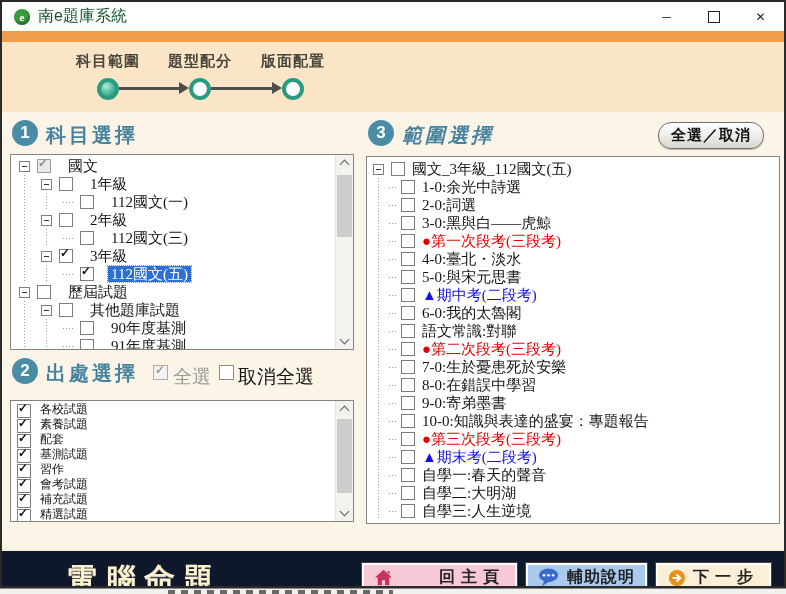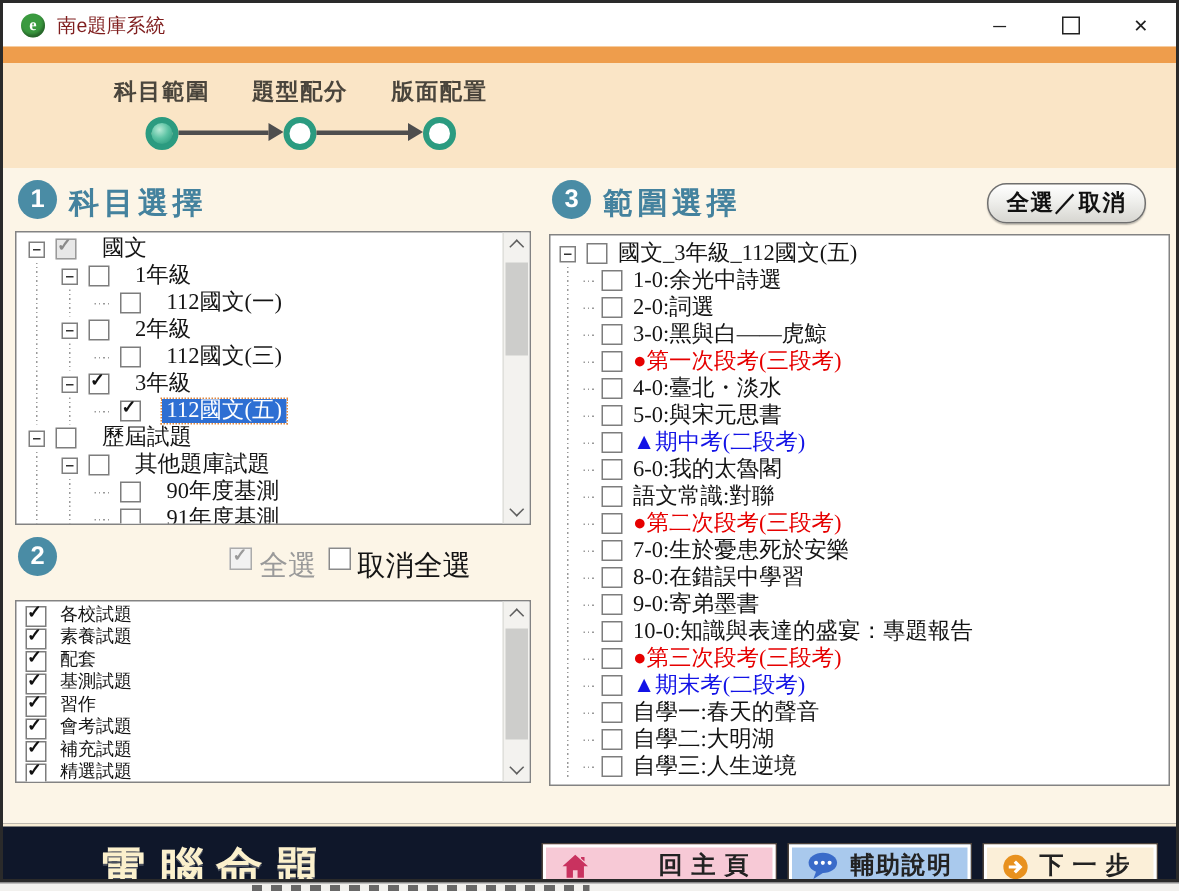--- a/index.html
+++ b/index.html
@@ -3,21 +3,21 @@
 <meta charset="utf-8">
 <style>
   html,body{margin:0;padding:0;background:#fff;font-family:"Liberation Sans",sans-serif;}
   .screen{position:relative;width:786px;height:594px;overflow:hidden;background:#fff;}
   .win{position:absolute;left:0;top:0;width:786px;height:588px;border:2px solid #2a2a2a;box-sizing:border-box;background:#FCF5E7;overflow:hidden;}
 
   
   .titlebar{position:absolute;left:0;top:0;width:100%;height:29px;background:#fff;display:flex;align-items:center;}
   .appicon{width:16px;height:16px;border-radius:50%;background:#3A9A3F;color:#fff;font:bold 11px "Liberation Serif",serif;
            display:flex;align-items:center;justify-content:center;margin:0 8px 0 12px;box-shadow:inset -1px -2px 2px rgba(0,0,0,.35);}
-  .wtitle{font-size:13px;color:#7f1d1d;}
+  .wtitle{font-size:16px;color:#14532d;}
   .wctrls{position:absolute;right:0;top:0;height:29px;display:flex;}
   .wctrl{width:47px;height:29px;display:flex;align-items:center;justify-content:center;color:#222;font-size:12px;cursor:default;}
   .maxbox{width:10px;height:10px;border:1.3px solid #222;}
 
   
   .topstripe{position:absolute;left:0;top:29px;width:100%;height:11px;background:#EE9D4C;}
   .header{position:absolute;left:0;top:40px;width:100%;height:70px;background:#FAE5C6;}
   .wlabel{position:absolute;top:50px;width:90px;text-align:center;font-size:15px;font-weight:bold;color:#4a453c;letter-spacing:1px;}
   .wlabel.w0{left:61px}.wlabel.w1{left:153px}.wlabel.w2{left:246px}
   .wdot{position:absolute;top:76px;width:14px;height:14px;border:4px solid #2B9B80;border-radius:50%;background:#fff;}
@@ -156,20 +156,21 @@
           <div class="trow"><span class="vg"></span><span class="vg"></span><span class="lc"></span><span class="cb "></span><span class="lb">91年度基測</span></div>
         </div>
       <div class="sbar">
         <div class="sarr up"></div>
         <div class="sthumb th1"></div>
         <div class="sarr down"></div>
       </div>
     </div>
 
     <div class="numcirc" style="left:10px;top:356px;">2</div>
+    <div class="sectitle" style="left:44px;top:358px;">出處選擇</div>
     <div class="hcb disabled" style="left:151px;top:363px;"></div>
     <div class="hcblabel gray" style="left:171px;top:362px;">全選</div>
     <div class="hcb" style="left:217px;top:363px;"></div>
     <div class="hcblabel" style="left:236px;top:362px;">取消全選</div>
     <div class="box" id="srcbox">
       <div>
           <div class="srow"><span class="cb on"></span><span class="lb">各校試題</span></div>
           <div class="srow"><span class="cb on"></span><span class="lb">素養試題</span></div>
           <div class="srow"><span class="cb on"></span><span class="lb">配套</span></div>
           <div class="srow"><span class="cb on"></span><span class="lb">基測試題</span></div>
@@ -179,21 +180,21 @@
           <div class="srow"><span class="cb on"></span><span class="lb">精選試題</span></div>
         </div>
       <div class="sbar">
         <div class="sarr up"></div>
         <div class="sthumb th2"></div>
         <div class="sarr down"></div>
       </div>
     </div>
 
     <div class="numcirc" style="left:366px;top:118px;">3</div>
-    <div class="sectitle" style="left:400px;top:120px;">範圍選擇</div>
+    <div class="sectitle" style="left:400px;top:120px;font-style:italic;">範圍選擇</div>
     <div class="pillbtn">全選／取消</div>
     <div class="box" id="tree3box">
       <div>
           <div class="trow"><span class="xb"></span><span class="cb"></span><span class="lb">國文_3年級_112國文(五)</span></div>
           <div class="trow "><span class="vg"></span><span class="lc"></span><span class="cb"></span><span class="lb">1-0:余光中詩選</span></div>
           <div class="trow "><span class="vg"></span><span class="lc"></span><span class="cb"></span><span class="lb">2-0:詞選</span></div>
           <div class="trow "><span class="vg"></span><span class="lc"></span><span class="cb"></span><span class="lb">3-0:黑與白——虎鯨</span></div>
           <div class="trow red"><span class="vg"></span><span class="lc"></span><span class="cb"></span><span class="lb">●第一次段考(三段考)</span></div>
           <div class="trow "><span class="vg"></span><span class="lc"></span><span class="cb"></span><span class="lb">4-0:臺北・淡水</span></div>
           <div class="trow "><span class="vg"></span><span class="lc"></span><span class="cb"></span><span class="lb">5-0:與宋元思書</span></div>

